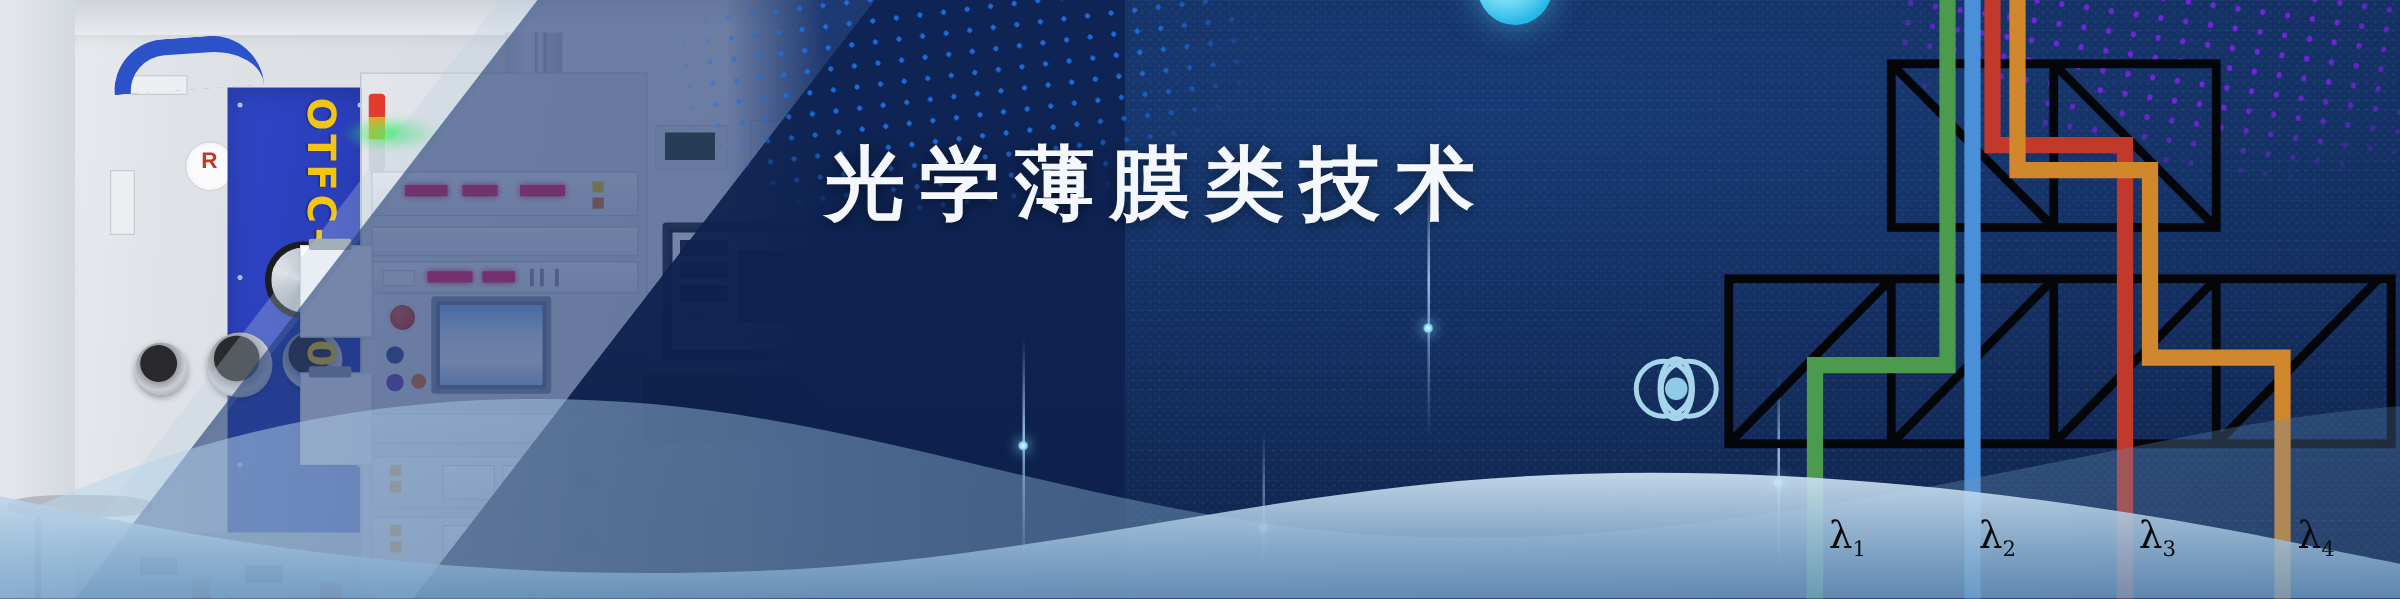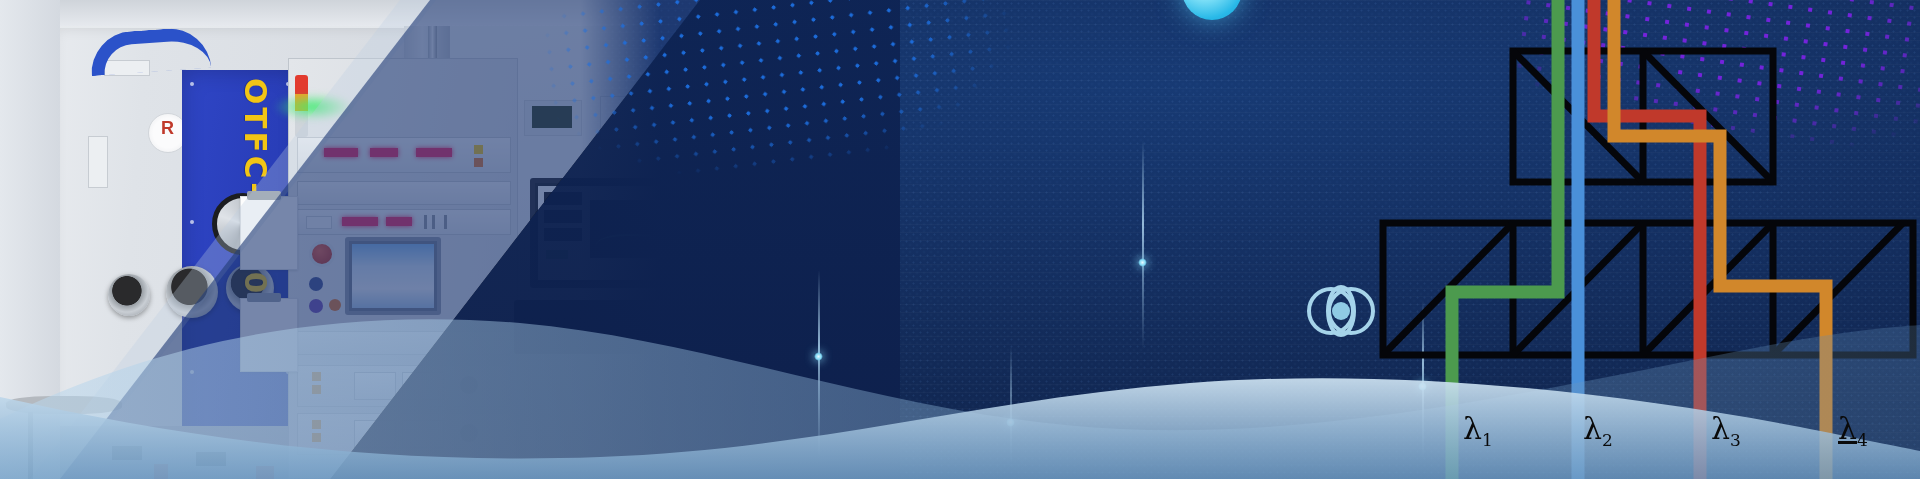--- a/index.html
+++ b/index.html
@@ -387,18 +387,19 @@
 
   <div class="lam" style="left:1463px;top:414px;">
     <span>λ</span><sub>1</sub>
   </div>
   <div class="lam" style="left:1583px;top:414px;">
     <span>λ</span><sub>2</sub>
   </div>
   <div class="lam" style="left:1711px;top:414px;">
     <span>λ</span><sub>3</sub>
   </div>
-  <div class="lam" style="left:1838px;top:414px;text-decoration:underline;">
+  <div class="lam" style="left:1838px;top:414px;">
     <span>λ</span><sub>4</sub>
   </div>
 
+  <div class="title">光学薄膜类技术</div>
 
 </div>
 
 </body></html>

